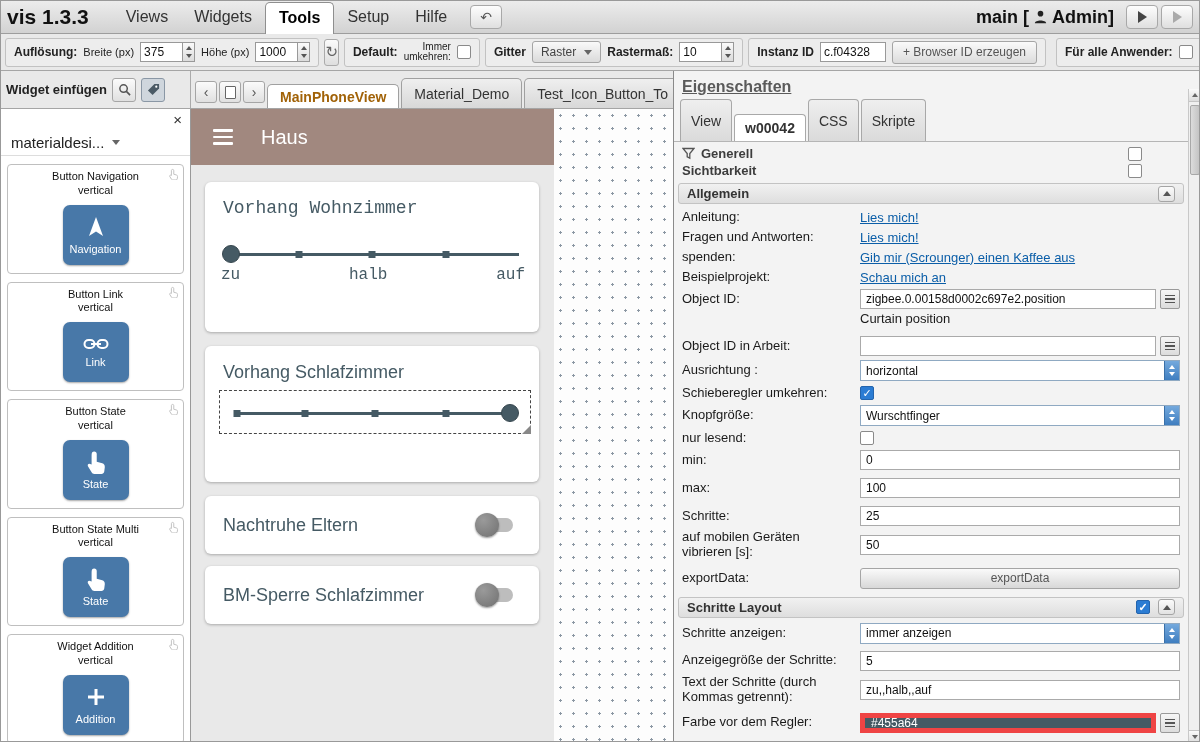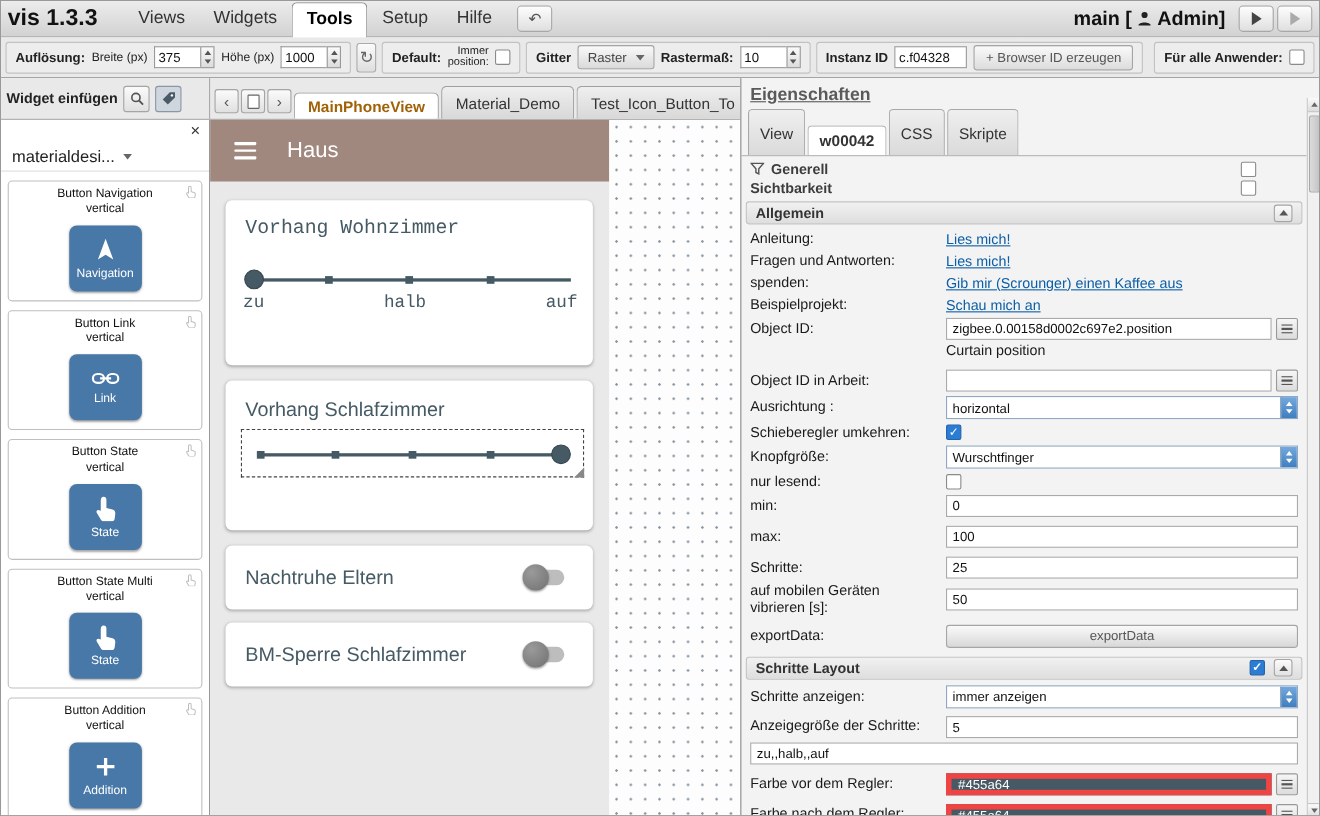--- a/index.html
+++ b/index.html
@@ -210,21 +210,21 @@
           </span>
       </span>
     </div>
     <div class="sq-btn">
       <span>↻</span>
     </div>
     <div class="tgroup">
       <span class="tlabel">Default:</span>
       <span class="tsub2">
         <span>Immer</span><br>
-        <span>position:</span>
+        <span>umkehren:</span>
       </span>
       <span class="cb"></span>
     </div>
     <div class="tgroup">
       <span class="tlabel">Gitter</span>
       <span class="dd">
         <span>Raster</span>
         <i class="car-dn"></i>
       </span>
       <span class="tlabel">Rastermaß:</span>
@@ -344,21 +344,21 @@
             <path d="M5 .8c.9 0 1.4.6 1.4 1.4v4.2l3 .8c1 .3 1.5 1 1.4 2.1l-.3 2.4c-.1.9-.8 1.3-1.5 1.3H5.1c-.7 0-1.2-.3-1.5-.9l-2-3.3c-.3-.7 0-1.4.8-1.4l1.2.4v-5C3.6 1.4 4.1.8 5 .8z" fill="#fff"></path>
           </svg>
         <span class="bl">State</span>
       </div>
     </div>
 
     <div class="tile">
       <svg class="hand-ico" width="11" height="12" viewBox="0 0 12 13">
           <path d="M5 1.5c.8 0 1.3.5 1.3 1.3v4l2.8.7c1 .3 1.4 1 1.3 2l-.3 2.3c-.1.8-.7 1.2-1.4 1.2H5.2c-.6 0-1.1-.3-1.4-.8L1.9 9.1c-.3-.6 0-1.3.7-1.3l1.1.3V2.8C3.7 2 4.2 1.5 5 1.5z" fill="none" stroke="#888" stroke-width="1"></path>
         </svg>
-      <div class="tt">Button Addition</div>
+      <div class="tt">Widget Addition</div>
       <div class="tt">vertical</div>
       <div class="bluebtn">
         <svg width="24" height="24" viewBox="0 0 24 24">
             <path d="M12 4v16M4 12h16" stroke="#fff" stroke-width="3"></path>
           </svg>
         <span class="bl">Addition</span>
       </div>
     </div>
 
   </div>
@@ -603,20 +603,24 @@
       </div>
 
       <div class="prow" style="padding-top:5px;">
         <span class="plabel">Anzeigegröße der Schritte:</span>
         <span class="pval">
             <span class="pinput">5</span>
           </span>
       </div>
 
       <div class="prow">
+        <span class="plabel">
+          <span>Text der Schritte (durch</span><br>
+          <span>Kommas getrennt):</span>
+        </span>
         <span class="pval">
             <span class="pinput">zu,,halb,,auf</span>
           </span>
       </div>
 
       <div class="prow" style="padding-top:6px;">
         <span class="plabel">Farbe vor dem Regler:</span>
         <span class="pval">
           <span class="pcolor" style="background-color:#455a64">#455a64</span>
           <span class="lbtn">

